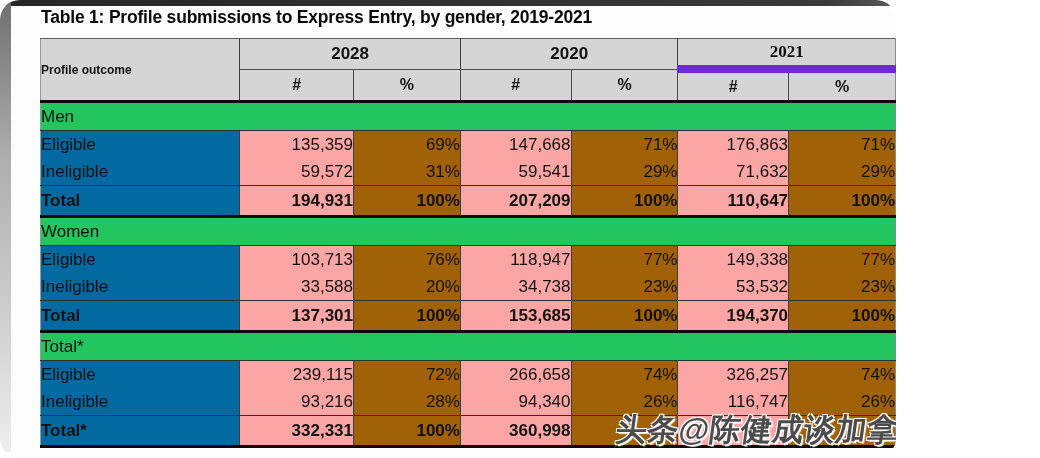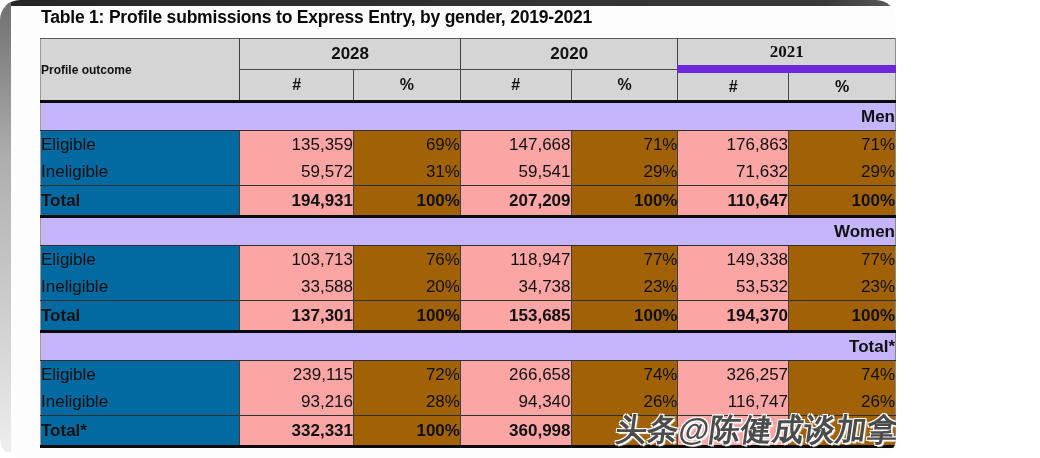--- a/index.html
+++ b/index.html
@@ -19,21 +19,21 @@
     border-top:1px solid #5a5a5a;border-left:1px solid #9a9a9a;border-right:1px solid #8a8a8a;
   }
   table.main th,table.main td{padding:0;margin:0;}
   th.corner{background:#d5d5d5;text-align:left;padding-left:9px;font-size:12px;font-weight:bold;
     border-right:1.5px solid #3f3f3f;border-bottom:3px solid #0a0a0a;}
   th.year{background:#d5d5d5;font-size:17px;font-weight:bold;height:26px;
     border-left:1.5px solid #3f3f3f;border-bottom:1px solid #4a4a4a;}
   th.year-2021{border-bottom:8px solid #6d28d9;font-family:Liberation Serif, serif;}
   th.sub{background:#d5d5d5;font-size:16px;font-weight:bold;height:27px;
     border-left:1px solid #4a4a4a;border-bottom:3px solid #0a0a0a;}
-  td.group{background:#c4b5fd;font-weight:bold;text-align:right;padding-left:8px;height:27px;
+  td.group{background:#22c55e;font-weight:normal;text-align:left;padding-left:8px;height:27px;
     border-bottom:1.5px solid #2f2f2f;}
   td.lbl{text-align:left;padding-left:8px;height:27px;background:#0369a1;}
   td.num{text-align:right;padding-right:13px;background:#fca5a5;border-left:1.5px solid #3f3f3f;}
   td.pct{text-align:right;padding-right:30px;background:#a16207;border-left:1px solid #3f3f3f;}
   tr.total-row td{font-weight:bold;height:29px;border-top:1.5px solid #2f2f2f;border-bottom:3px solid #0a0a0a;margin-top:24px;}
   .watermark{
     position:absolute;left:616px;top:409px;font-size:31px;font-weight:bold;color:#4c4c4c;
     white-space:nowrap;letter-spacing:0.5px;transform:skewX(-8deg);
     text-shadow:-1px -1px 0 #fff,1px -1px 0 #fff,-1px 1px 0 #fff,1px 1px 0 #fff,2px 2px 1px rgba(255,255,255,0.9);
     z-index:5;

